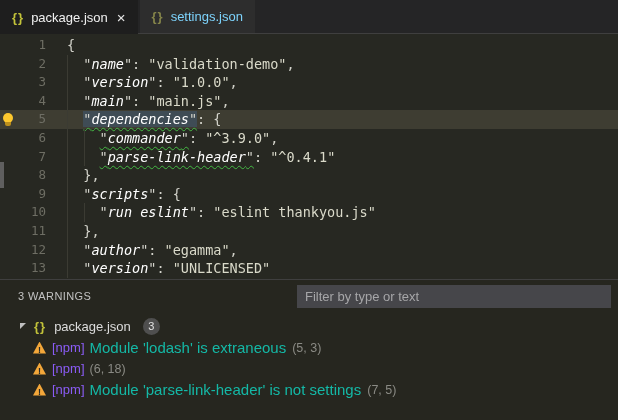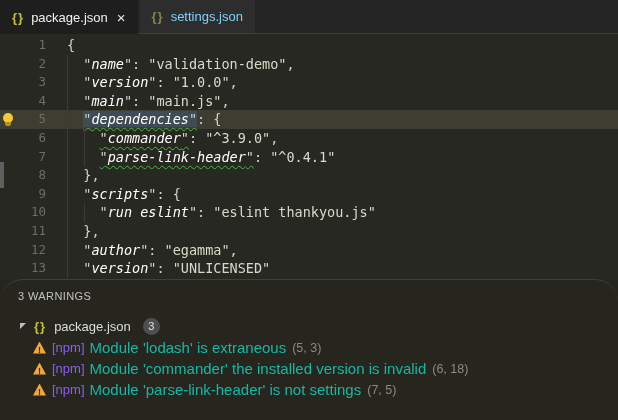--- a/index.html
+++ b/index.html
@@ -32,21 +32,21 @@
   .tok-p{color:#d4d4cc;}
   .tok-warn{text-decoration:underline wavy #44b944;text-decoration-thickness:1px;text-underline-offset:3px;}
   .tok-sel{background:#3f4c55;}
   .iguide{position:absolute;width:1px;background:#3b3b33;}
   .bulb{position:absolute;left:3px;top:3px;width:10px;height:10px;border-radius:50%;background:#fdc82e;display:block;cursor:pointer;}
   .bulb::after{content:"";position:absolute;left:2px;top:9px;width:6px;height:4px;background:#bb8f1d;border-radius:0 0 2px 2px;}
   .edge-mark{position:absolute;left:0;top:162px;width:4px;height:26px;background:#5f5f5f;}
 
   
   .panel{position:absolute;top:279px;left:0;right:0;bottom:0;background:#26261f;
-         border-top:1px solid #3f3f3f;box-sizing:border-box;border-radius:23px;}
+         border-top:1px solid #3f3f3f;box-sizing:border-box;}
   .summary{position:absolute;left:18px;top:10px;font-size:11px;color:#c2c2c2;letter-spacing:.4px;}
   .filter{position:absolute;left:297px;right:7px;top:5px;height:23px;background:#46464a;border:none;
           color:#cccccc;font-size:13px;padding:0 8px;box-sizing:border-box;outline:none;
           font-family:"Liberation Sans",sans-serif;}
   .filter::placeholder{color:#a6a6a8;}
   .tree{position:absolute;top:35px;left:0;right:0;}
   .grow{height:22px;display:flex;align-items:center;padding-left:20px;cursor:pointer;}
   .twisty{width:0;height:0;border-top:6px solid #bfbfbf;border-right:6px solid transparent;margin-right:8px;flex:none;}
   .tree-braces{font-size:13px;}
   .gfile{color:#dcdcdc;font-size:13px;margin-left:8px;}
@@ -96,38 +96,38 @@
       </div>
     <div class="iguide" style="left:67px;top:20.6px;height:223px"></div>
     <div class="iguide" style="left:84px;top:95px;height:37.2px"></div>
     <div class="iguide" style="left:84px;top:169.4px;height:18.6px"></div>
   </div>
 
   <div class="edge-mark"></div>
 
   <div class="panel">
     <div class="summary">3 WARNINGS</div>
+    <input class="filter" type="text" placeholder="Filter by type or text" style="">
     <div class="tree">
       <div class="grow">
         <span class="twisty"></span>
         <span class="braces tree-braces">{}</span>
         <span class="gfile">package.json</span>
         <span class="badge">3</span>
       </div>
       <div id="pitems">
           <div class="pitem">
             <span class="warn-icon"></span>
             <span class="psrc">[npm]</span>
             <span class="pmsg">Module 'lodash' is extraneous</span>
             <span class="ploc">(5, 3)</span>
           </div>
           <div class="pitem">
             <span class="warn-icon"></span>
             <span class="psrc">[npm]</span>
-            <span class="pmsg">Module 'commander' the installed version is invalid</span>
             <span class="ploc">(6, 18)</span>
           </div>
           <div class="pitem">
             <span class="warn-icon"></span>
             <span class="psrc">[npm]</span>
             <span class="pmsg">Module 'parse-link-header' is not settings</span>
             <span class="ploc">(7, 5)</span>
           </div>
         </div>
     </div>

